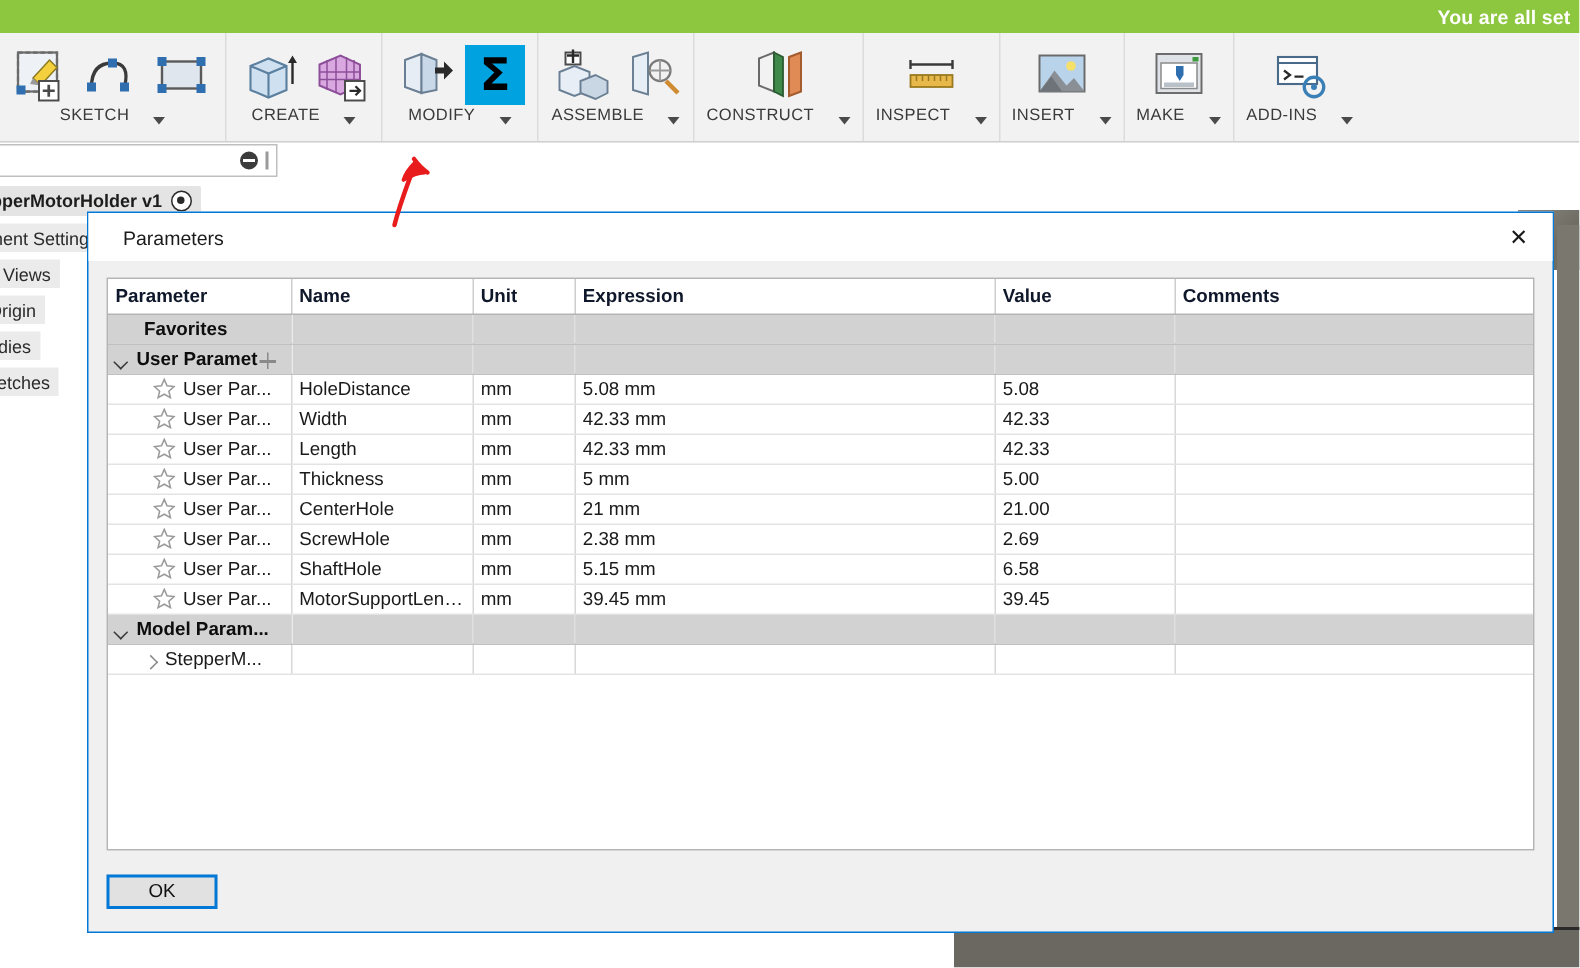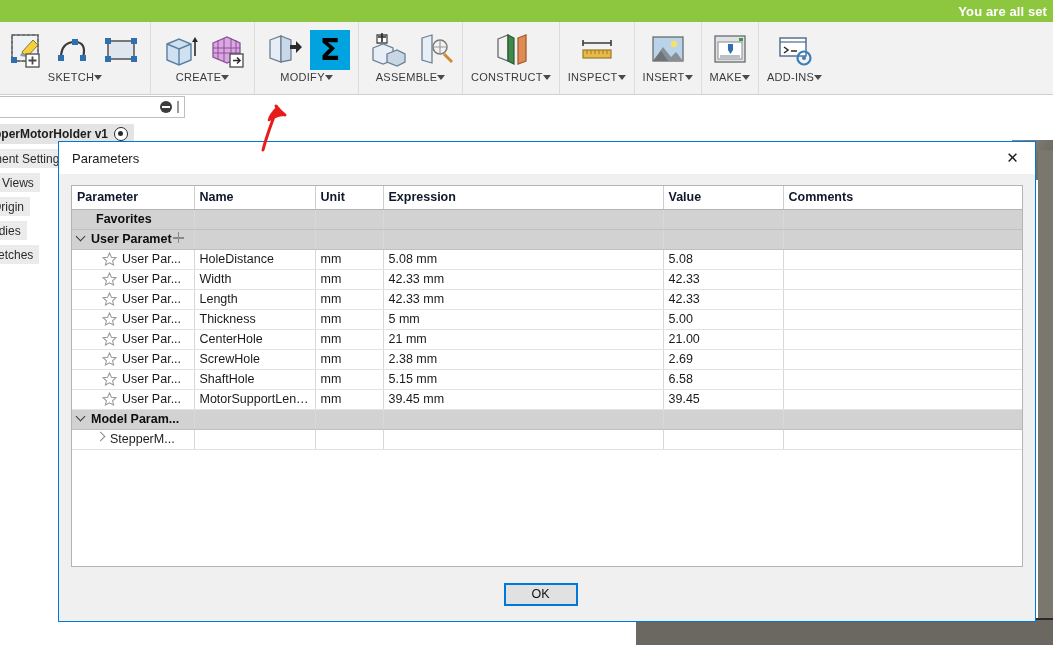--- a/index.html
+++ b/index.html
@@ -32,21 +32,21 @@
   .rgroup {
     display: flex; flex-direction: column; align-items: center;
     justify-content: flex-start; padding: 0 8px;
     border-right: 1px solid #dcdcdc;
     position: relative;
   }
   .rgroup:last-child { border-right: none; }
   .ricons { display: flex; align-items: flex-end; gap: 7px; height: 48px; padding-top: 4px; }
   .rlabel {
     font-size: 11px; color: #3a3a3a; letter-spacing: .3px;
-    display: flex; align-items: center; gap: 0; margin-top: 1px;
+    display: flex; align-items: flex-end; gap: 16px; margin-top: 1px;
   }
   .caret { width: 0; height: 0; border-left: 4px solid transparent;
            border-right: 4px solid transparent; border-top: 5px solid #4a4a4a; }
   .icon { width: 40px; height: 40px; display: block; }
   .icon-hl { background: #00a3e0; }
 
   
   .left-panel {
     position: absolute; left: 0; top: 96px; width: 185px; height: 549px;
     background: #ffffff;
@@ -102,21 +102,21 @@
   }
 
   
   .dialog {
     position: absolute; left: 58px; top: 141px; width: 978px; height: 481px;
     background: #f0f0f0; border: 1px solid #0078d7;
     display: flex; flex-direction: column;
   }
   .dlg-title {
     height: 32px; background: #ffffff; display: flex; align-items: center;
-    justify-content: space-between; padding-left: 13px; flex: none;
+    justify-content: space-between; padding-left: 23px; flex: none;
   }
   .dlg-title-text { font-size: 13px; color: #1a1a1a; }
   .dlg-close {
     width: 45px; height: 31px; display: flex; align-items: center; justify-content: center;
     font-size: 15px; color: #1a1a1a; cursor: pointer; font-family: "DejaVu Sans", sans-serif;
   }
   .dlg-body { flex: 1; padding: 11px 12px 0 12px; display: flex; flex-direction: column; }
 
   .table-wrap {
     flex: 1; background: #ffffff; border: 1px solid #b4b4b4; overflow: hidden;
@@ -129,21 +129,21 @@
   }
   table.params th:last-child { border-right: none; }
   table.params td {
     font-size: 12.5px; color: #1a1a1a; padding: 2px 5px; height: 20px;
     border-right: 1px solid #d8d8d8; border-bottom: 1px solid #e3e3e3;
     overflow: hidden; white-space: nowrap; text-overflow: ellipsis;
   }
   table.params td:last-child { border-right: none; }
   tr.grouprow td { background: #d2d2d2; font-weight: bold; border-bottom: 1px solid #c0c0c0; }
   tr.grouprow td.cell-param { color: #0d0d0d; }
-  .cell-flex { display: flex; align-items: flex-start; gap: 5px; }
+  .cell-flex { display: flex; align-items: flex-end; gap: 5px; }
   .chev-down {
     width: 9px; height: 9px; flex: none; position: relative;
   }
   .chev-down::after {
     content: ""; position: absolute; left: 0; top: 1px; width: 6px; height: 6px;
     border-right: 1.6px solid #3a3a3a; border-bottom: 1.6px solid #3a3a3a;
     transform: rotate(45deg);
   }
   .chev-right {
     width: 9px; height: 9px; flex: none; position: relative;
@@ -152,21 +152,21 @@
     content: ""; position: absolute; left: 1px; top: 1px; width: 6px; height: 6px;
     border-right: 1.6px solid #8a8a8a; border-bottom: 1.6px solid #8a8a8a;
     transform: rotate(-45deg);
   }
   .star { width: 15px; height: 14px; flex: none; }
   .plusmark { width: 11px; height: 11px; position: relative; display: inline-block; opacity: .6; }
   .plusmark::before { content:""; position:absolute; left:5px; top:0; width:1.5px; height:11px; background:#5a5a5a;}
   .plusmark::after  { content:""; position:absolute; left:0; top:5px; width:11px; height:1.5px; background:#5a5a5a;}
 
   .dlg-footer {
-    height: 54px; display: flex; align-items: center; justify-content: center;
+    height: 54px; display: flex; align-items: center; justify-content: flex-start;
     padding-right: 13px; flex: none;
   }
   .ok-btn {
     width: 74px; height: 23px; background: #e1e1e1; border: 2px solid #0078d7;
     font-size: 12.5px; color: #101010; display: flex; align-items: center;
     justify-content: center; cursor: pointer; font-family: "Liberation Sans", sans-serif;
   }
 
   
   .annot { position: absolute; left: 243px; top: 82px; width: 100px; height: 70px; pointer-events: none; }

